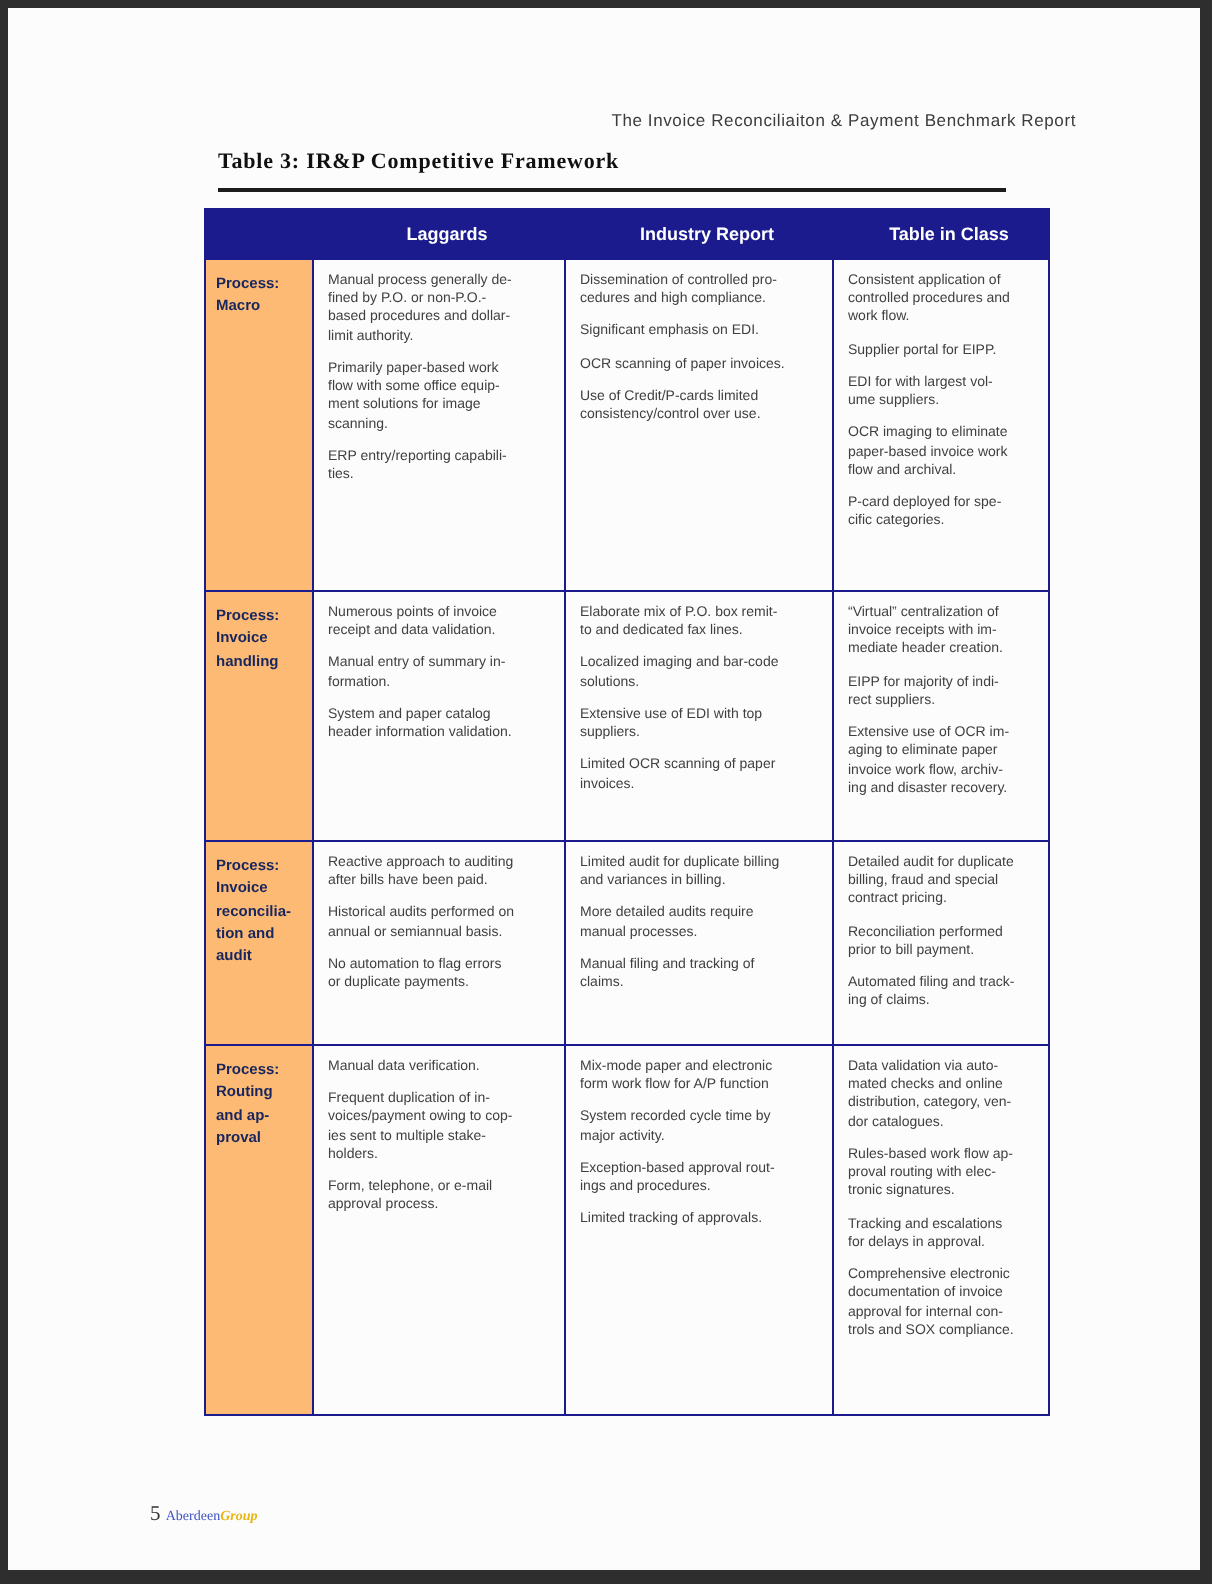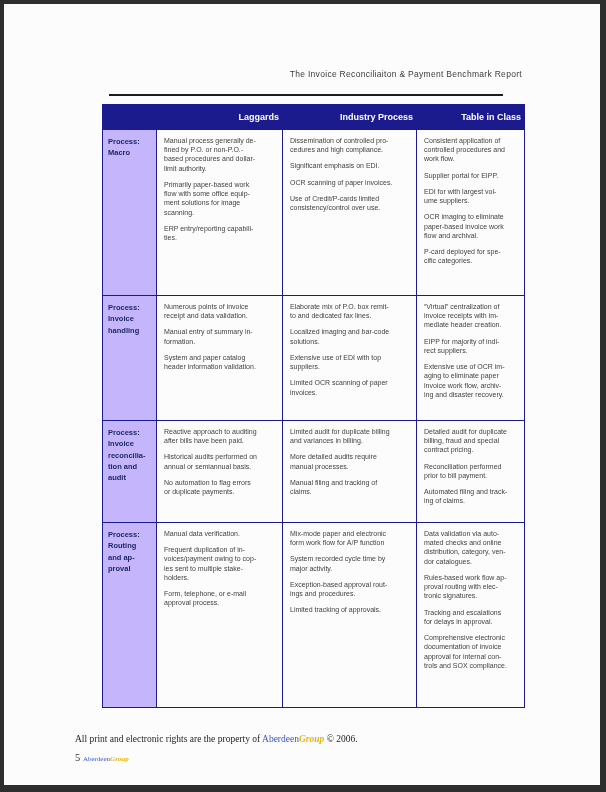--- a/index.html
+++ b/index.html
@@ -8,22 +8,22 @@
     background:#2e2e2e;
     position:relative;
     font-family:"Liberation Sans", sans-serif;
     overflow:hidden;
   }
   .page {
     position:absolute; left:4px; top:4px; right:6px; bottom:7px;
     background:#fcfcfd;
   }
   .report-header {
-    position:absolute; top:51px; right:78px;
-    font-size:8.5px; color:#3c3c3c; letter-spacing:0.3px;margin-top:14px;
+    position:absolute; top:51px; right:62px;
+    font-size:8.5px; color:#3c3c3c; letter-spacing:0.3px;
   }
   .caption {
     position:absolute; left:105px; top:71px;
     font-family:"Liberation Serif", serif;
     font-weight:bold; font-size:11px; color:#101010; letter-spacing:0.4px;
   }
   .caption-rule {
     position:absolute; left:105px; top:90px; width:394px; height:2px;
     background:#1c1c1c;
   }
@@ -33,25 +33,25 @@
   col.c1 { width:126px; }
   col.c2 { width:134px; }
   col.c3 { width:108px; }
   .framework th, .framework td {
     border:1.6px solid #1b1b8e;
     vertical-align:top;
     box-sizing:border-box;
   }
   .framework thead th {
     background:#1b1b8e; color:#ffffff;
-    font-size:9px; font-weight:bold; text-align:right;
+    font-size:9px; font-weight:bold; text-align:center;
     padding:7px 3px 7px 11px; height:25px;
   }
   .label-cell {
-    background:#c4b5fd; color:#18265e;
+    background:#fdba74; color:#18265e;
     font-weight:bold; font-size:7.5px; line-height:1.5;
     padding:6px 2px 16px 5px;
     white-space:pre-line;
   }
   .content-cell {
     padding:6px 3px 0 7px;
     font-size:7px; color:#3f3f3f; line-height:1.32;
     background:#fcfcfd;
   }
   .content-cell .para { margin:0 0 7px 0; white-space:pre-line; }
@@ -73,35 +73,36 @@
   }
   .page-num-line .brand-small { font-size:7px; }
 </style>
 </head>
 <body>
 
 <div class="page">
 
   <div class="report-header">The Invoice Reconciliaiton &amp; Payment Benchmark Report</div>
 
+  <div class="caption">Table 3: IR&amp;P Competitive Framework</div>
   <div class="caption-rule"></div>
 
   <div class="tbl-wrap">
     <table class="framework">
       <colgroup>
         <col class="c0">
           <col class="c1">
           <col class="c2">
           <col class="c3">
       </colgroup>
       <thead>
         <tr>
           <th></th>
           <th>Laggards</th>
-          <th>Industry Process</th>
+          <th>Industry Report</th>
           <th>Table in Class</th>
         </tr>
       </thead>
       <tbody>
         <tr>
           <td class="label-cell">Process:
 Macro</td>
           <td class="content-cell">
               <p class="para">Manual process generally de-
 fined by P.O. or non-P.O.-
@@ -238,21 +239,18 @@
               <p class="para">Comprehensive electronic
 documentation of invoice
 approval for internal con-
 trols and SOX compliance.</p>
             </td>
         </tr>
       </tbody>
     </table>
   </div>
 
-  <div class="footer-rights">
-    <span>All print and electronic rights are the property of </span><span class="brand-aberdeen">Aberdeen</span><span class="brand-group">Group</span><span> © 2006.</span>
-  </div>
 
   <div class="page-num-line">
     <span>5 </span><span class="brand-aberdeen brand-small">Aberdeen</span><span class="brand-group brand-small">Group</span>
   </div>
 
 </div>
 
 </body></html>

